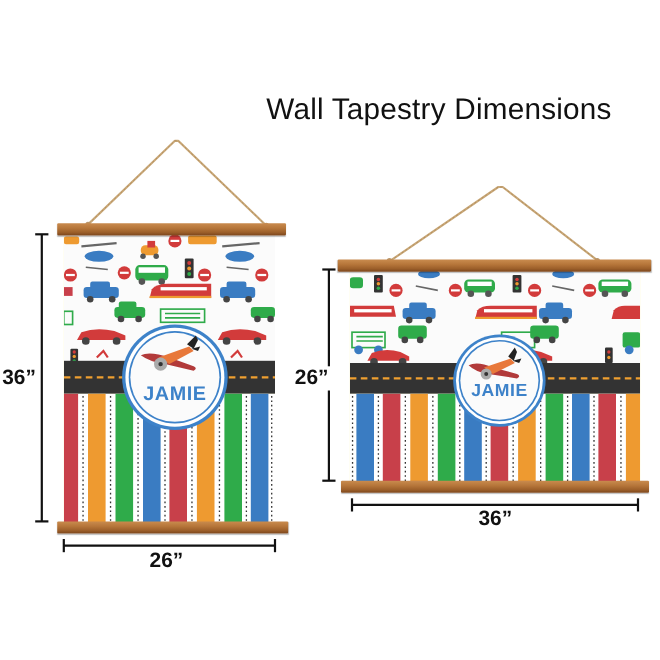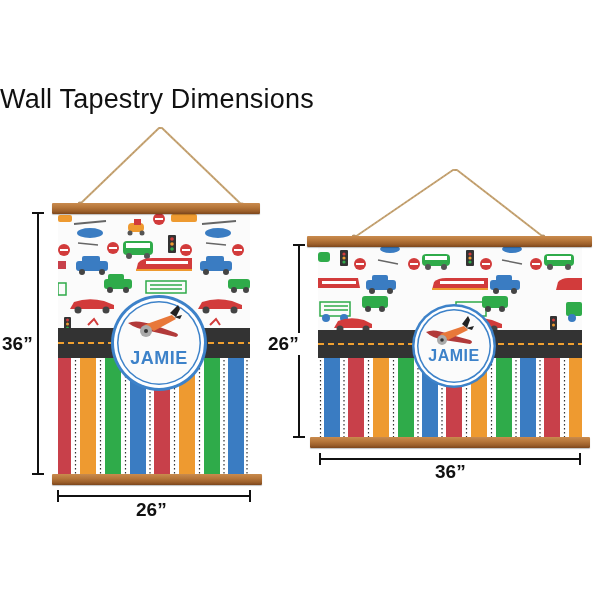--- a/index.html
+++ b/index.html
@@ -1,18 +1,18 @@
 <!DOCTYPE html>
 <html><head>
 <meta charset="utf-8">
 <style>
   html, body { margin: 0; padding: 0; background: #ffffff; }
   body { width: 600px; height: 600px; position: relative; overflow: hidden;
          font-family: "Liberation Sans", sans-serif; color: #111; }
-  .title { position: absolute; left: 0; top: 84px; width: 556px; text-align: left;
+  .title { position: absolute; left: 0; top: 84px; width: 556px; text-align: right;
            font-size: 27px; font-weight: normal; letter-spacing: 0.2px; }
   .abs { position: absolute; }
   .dim-label { position: absolute; font-size: 19px; color: #111; font-weight: bold; }
   .dowel { position: absolute; border-radius: 1px;
            background: linear-gradient(180deg, #c98b4e 0%, #b6763a 40%, #9c5f2a 75%, #7c461c 100%);
            box-shadow: 0 1px 1px rgba(0,0,0,0.25); }
   .fabric { position: absolute; overflow: hidden; background: #fef9c3; }
   svg { display: block; }
 </style>
 </head>

